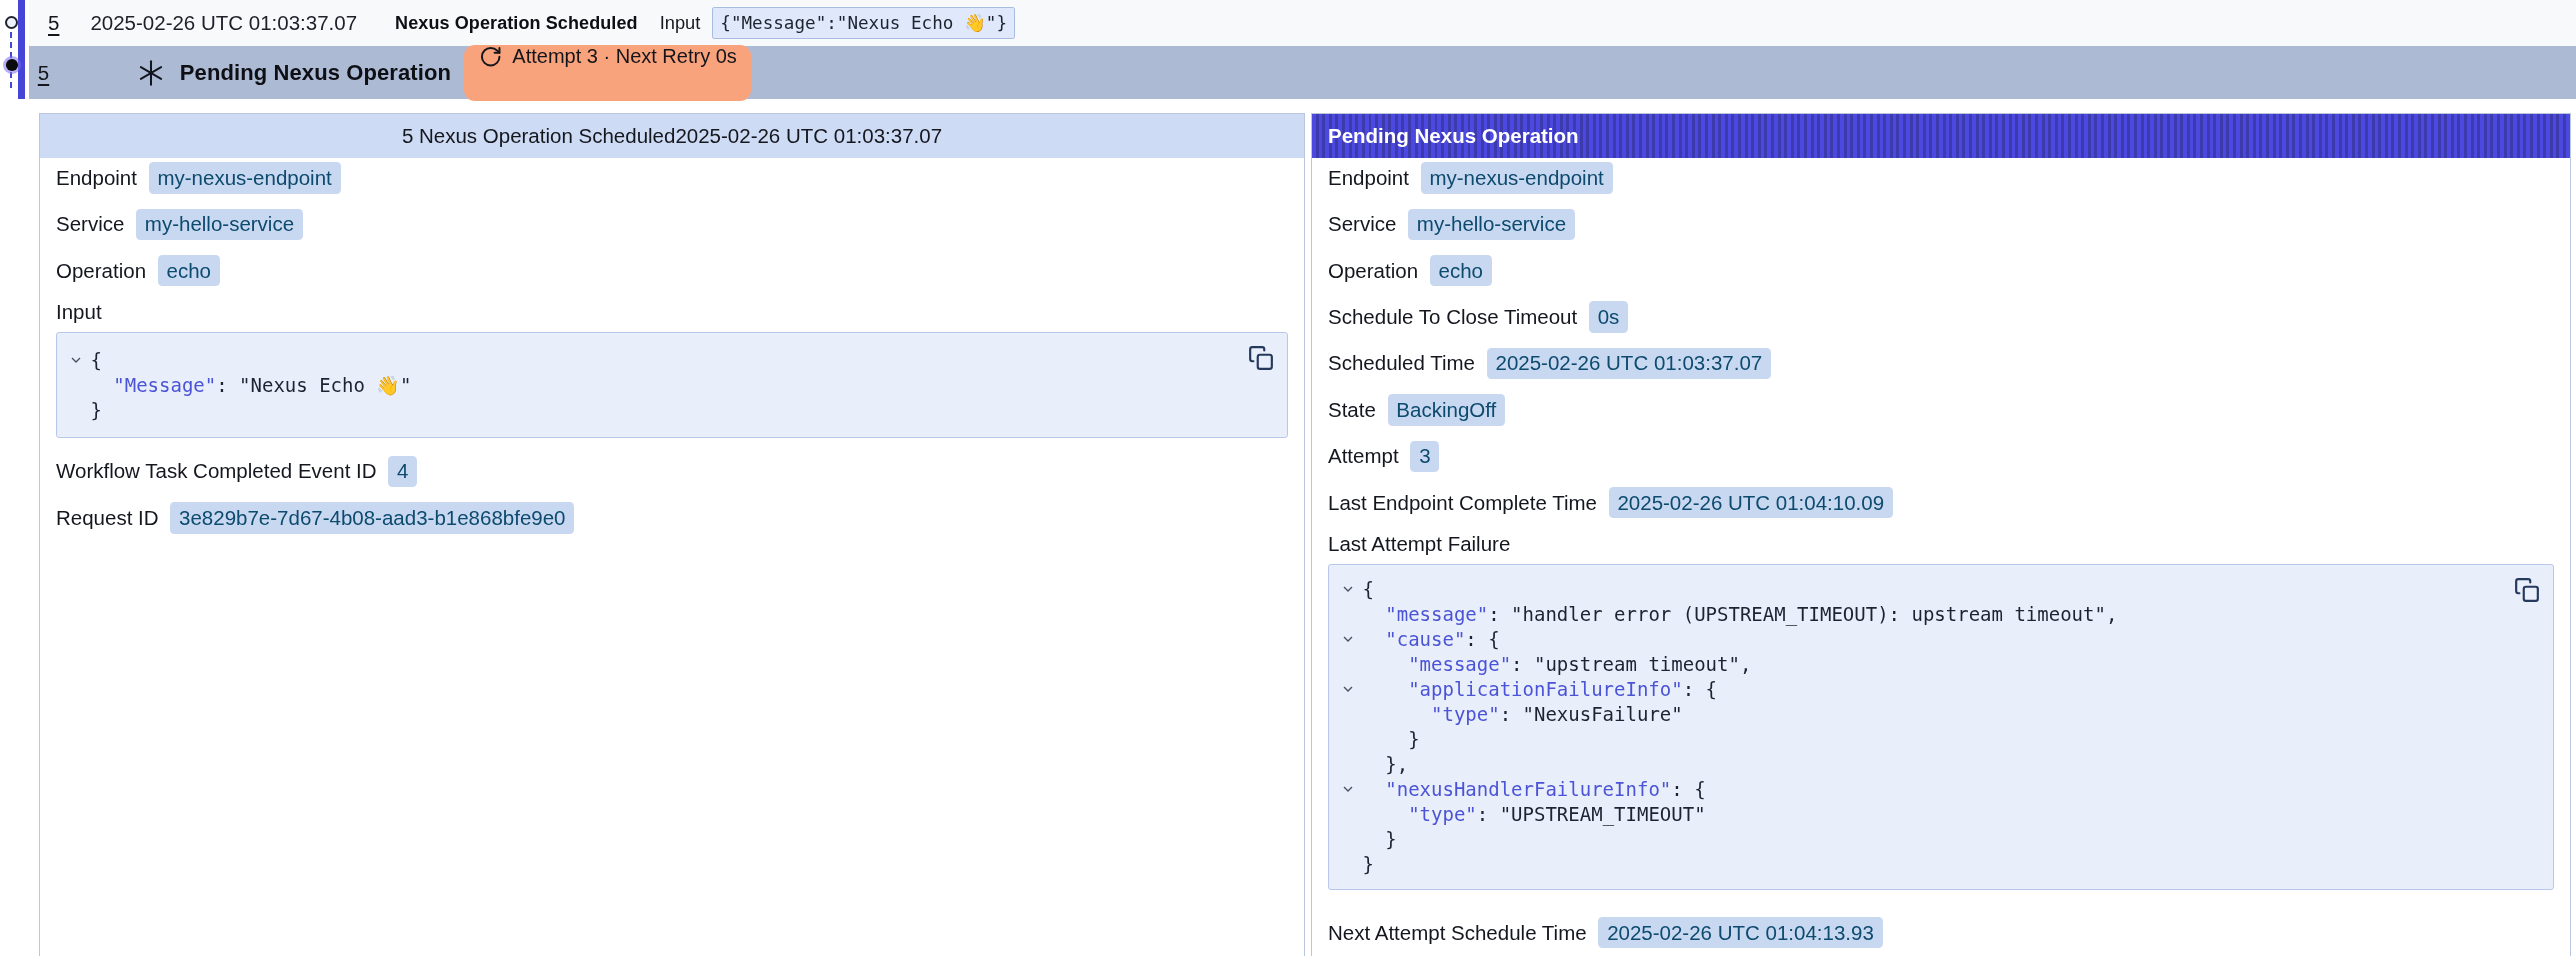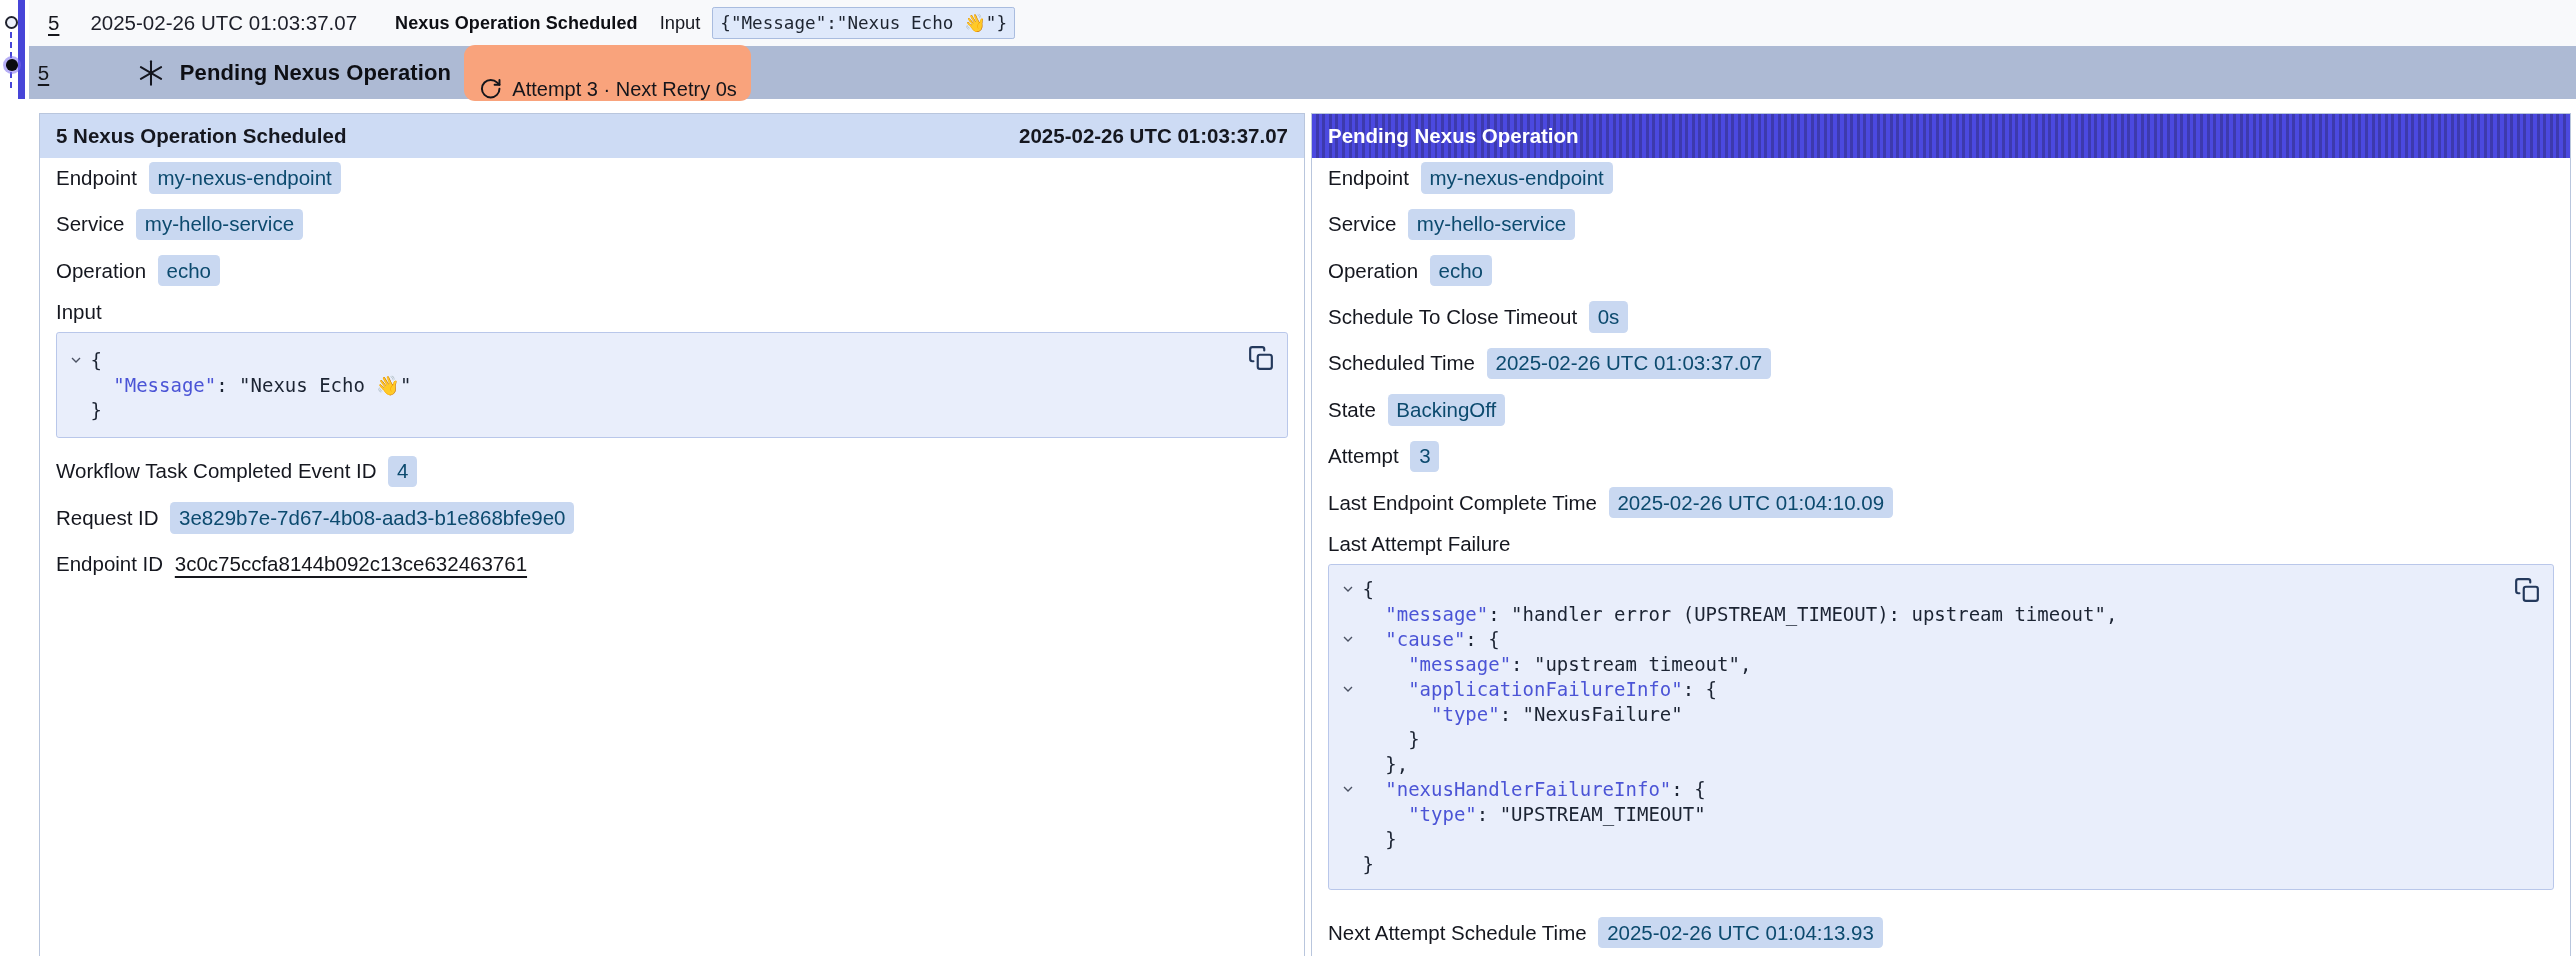--- a/index.html
+++ b/index.html
@@ -21,29 +21,29 @@
   .row-pending{top:46px;height:53px;background:#adbad4;padding-left:8.8px;}
   .ev-id{font-size:20.5px;color:#15161c;text-decoration:underline;text-underline-offset:4.4px;text-decoration-thickness:1.5px;}
   .ev-ts{font-size:20.5px;color:#1d1f29;margin-left:31px;}
   .ev-title{font-size:18px;font-weight:700;color:#0e0f14;margin-left:38px;letter-spacing:0.1px;}
   .ev-input-label{font-size:18.3px;color:#16181f;margin-left:22px;}
   .ev-input-badge{margin-left:11.7px;font-family:"DejaVu Sans Mono",monospace;font-size:17.6px;color:#1d2430;
     background:#dfe9fb;border:1.5px solid #a9bcdf;border-radius:2.2px;padding:2.9px 7.3px;line-height:1.4;}
   .p-id{font-size:20.5px;font-weight:400;color:#15161c;text-decoration:underline;text-underline-offset:4.4px;text-decoration-thickness:1.5px;}
   .p-title{font-size:22px;font-weight:700;color:#0e0f14;margin-left:14.6px;letter-spacing:0.1px;}
   .asterisk{margin-left:88px;display:flex;align-items:center;}
-  .attempt-badge{margin-left:13px;display:flex;align-items:flex-end;gap:10.3px;background:#f9a37c;border-radius:11px;
+  .attempt-badge{margin-left:13px;display:flex;align-items:flex-start;gap:10.3px;background:#f9a37c;border-radius:11px;
     height:56px;padding:0 14.6px;font-size:20px;color:#14151b;}
 
   
   .panel{position:absolute;top:113px;height:843px;background:#ffffff;border:1.5px solid #b9c6dd;border-bottom:none;}
   .panel-left{left:39px;width:1266px;}
   .panel-right{left:1311px;width:1260px;}
   .phead{height:44px;display:flex;align-items:center;justify-content:space-between;padding:0 16px;font-size:20.5px;}
-  .phead-left{background:#cddbf4;color:#15171f;font-weight:700;}
+  .phead-left{background:#cddbf4;color:#15171f;font-weight:400;justify-content:center;}
   .phead-right{background:repeating-linear-gradient(90deg,#4b49e0 0 3.7px,#3d3aad 3.7px 6.6px);color:#ffffff;font-weight:600;}
   .pbody{padding:2.9px 16px 0 16px;}
 
   .field{display:flex;align-items:center;height:34px;margin-bottom:12.4px;}
   .flabel{font-size:20.5px;color:#15171f;margin-right:11.7px;white-space:nowrap;}
   .fbadge{font-size:20.5px;color:#0c4a6e;background:#c9d8f1;border-radius:4.4px;padding:3.7px 8.8px;white-space:nowrap;}
   .flink{font-size:20.5px;color:#15161c;text-decoration:underline;text-underline-offset:5.1px;text-decoration-thickness:1.5px;white-space:nowrap;}
   .plainlabel{font-size:20.5px;color:#15171f;height:23.4px;display:flex;align-items:center;margin:4.4px 0 8.8px 0;}
 
   
@@ -144,24 +144,20 @@
     </div>
 
     <div class="field">
       <span class="flabel">Workflow Task Completed Event ID</span>
       <span class="fbadge">4</span>
     </div>
     <div class="field">
       <span class="flabel">Request ID</span>
       <span class="fbadge">3e829b7e-7d67-4b08-aad3-b1e868bfe9e0</span>
     </div>
-    <div class="field">
-      <span class="flabel">Endpoint ID</span>
-      <span class="flink">3c0c75ccfa8144b092c13ce632463761</span>
-    </div>
   </div>
 </div>
 
 <div class="panel panel-right">
   <div class="phead phead-right">
     <span>Pending Nexus Operation</span>
   </div>
   <div class="pbody">
     <div class="field">
       <span class="flabel">Endpoint</span>

